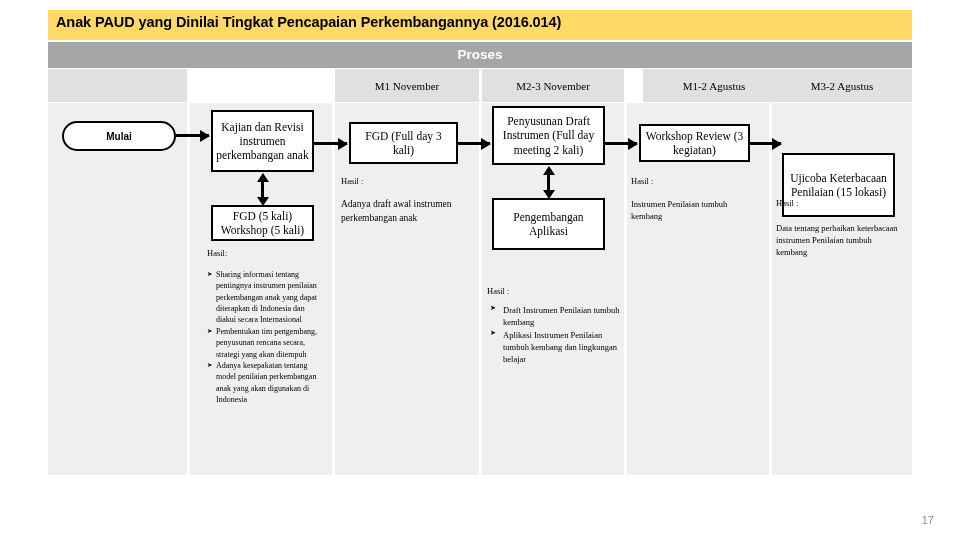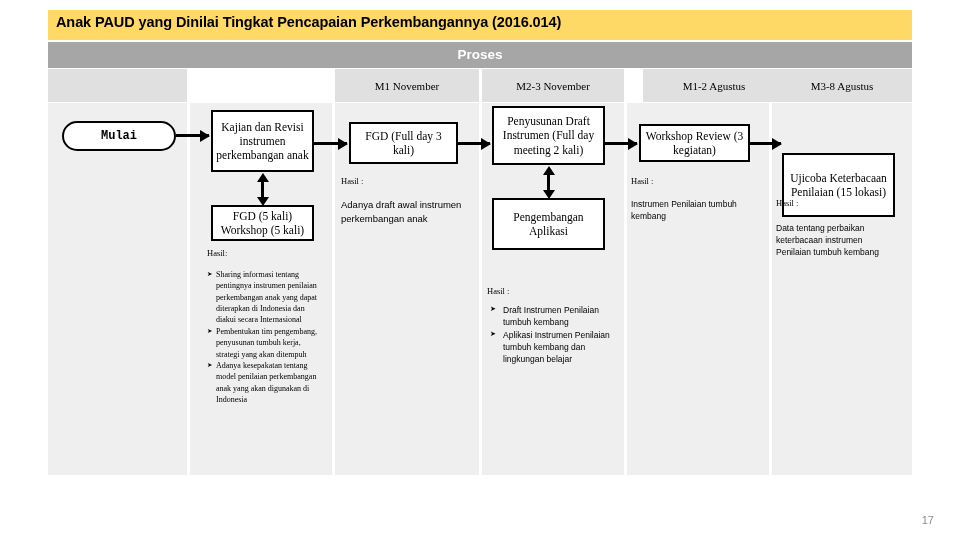--- a/index.html
+++ b/index.html
@@ -54,21 +54,21 @@
   .box{
     position:absolute;background:#ffffff;border:2px solid #000000;
     font-family:"Liberation Serif",serif;font-size:11.5px;color:#000;
     display:flex;align-items:center;justify-content:center;
     text-align:center;line-height:1.22;box-sizing:border-box;
     padding:2px 3px;
   }
   .pill{
     position:absolute;background:#ffffff;border:2px solid #000000;
     border-radius:22px;
-    font-family:Liberation Mono, monospace;font-size:12px;font-weight:bold;color:#000;
+    font-family:Liberation Sans, sans-serif;font-size:10px;font-weight:bold;color:#000;
     display:flex;align-items:center;justify-content:center;
     text-align:center;box-sizing:border-box;
   }
 
   
   .h-arrow{position:absolute;height:3px;background:#000;}
   .h-arrow:after{
     content:"";position:absolute;right:-1px;top:-4.5px;
     width:0;height:0;border-top:6px solid transparent;
     border-bottom:6px solid transparent;border-left:10px solid #000;
@@ -84,21 +84,21 @@
     width:0;height:0;border-left:6px solid transparent;
     border-right:6px solid transparent;border-top:9px solid #000;
   }
 
   
   .hasil-label{
     position:absolute;font-family:"Liberation Serif",serif;
     font-size:8.5px;color:#000;white-space:nowrap;
   }
   .hasil-text{
-    position:absolute;font-family:Liberation Sans, sans-serif;
+    position:absolute;font-family:Liberation Serif, serif;
     font-size:9.5px;color:#000;line-height:1.45;
   }
   .hasil-text.small{font-size:8.5px;line-height:1.42;}
 
   .bullet-list{
     position:absolute;font-family:"Liberation Serif",serif;
     font-size:8px;color:#000;line-height:1.42;
   }
   .bullet-item{position:relative;padding-left:9px;margin-bottom:0px;}
   .bullet-item:before{
@@ -128,21 +128,21 @@
 
   <div class="proses-band">
     <div class="proses-label">Proses</div>
   </div>
 
   <div class="hdr-row">
     <div class="hdr-cell" style="left:0px;width:139px;"></div>
     <div class="hdr-cell" style="left:287px;width:144px;">M1 November</div>
     <div class="hdr-cell" style="left:434px;width:142px;">M2-3 November</div>
     <div class="hdr-cell" style="left:579px;width:142px;margin-left:16px;">M1-2 Agustus</div>
-    <div class="hdr-cell" style="left:724px;width:140px;">M3-8 Agustus</div>
+    <div class="hdr-cell" style="left:724px;width:140px;">M3-2 Agustus</div>
   </div>
 
   <div class="body-row">
     <div class="body-cell" style="left:0px;width:139px;"></div>
     <div class="body-cell" style="left:142px;width:142px;"></div>
     <div class="body-cell" style="left:287px;width:144px;"></div>
     <div class="body-cell" style="left:434px;width:142px;"></div>
     <div class="body-cell" style="left:579px;width:142px;"></div>
     <div class="body-cell" style="left:724px;width:140px;"></div>
   </div>
@@ -153,21 +153,21 @@
   <div class="box" style="left:211px;top:106px;width:103px;height:62px;">Kajian dan Revisi instrumen perkembangan anak</div>
 
   <div class="v-darrow" style="left:261px;top:177px;height:17px;"></div>
 
   <div class="box" style="left:211px;top:201px;width:103px;height:36px;">FGD (5 kali) Workshop (5 kali)</div>
 
   <div class="hasil-label" style="left:207px;top:244px;">Hasil:</div>
 
   <div class="bullet-list" style="left:207px;top:265px;width:118px;">
     <div class="bullet-item">Sharing informasi tentang pentingnya instrumen penilaian perkembangan anak yang dapat diterapkan di Indonesia dan diakui secara Internasional</div>
-    <div class="bullet-item">Pembentukan tim pengembang, penyusunan tumbuh kerja, strategi yang akan ditempuh</div>
+    <div class="bullet-item">Pembentukan tim pengembang, penyusunan rencana secara, strategi yang akan ditempuh</div>
     <div class="bullet-item">Adanya kesepakatan tentang model penilaian perkembangan anak yang akan digunakan di Indonesia</div>
   </div>
 
   <div class="h-arrow" style="left:314px;top:138px;width:33px;"></div>
 
   <div class="box" style="left:349px;top:118px;width:109px;height:42px;">FGD (Full day 3 kali)</div>
 
   <div class="hasil-label" style="left:341px;top:172px;">Hasil :</div>
 
   <div class="hasil-text" style="left:341px;top:194px;width:125px;">Adanya draft awal instrumen perkembangan anak</div>

